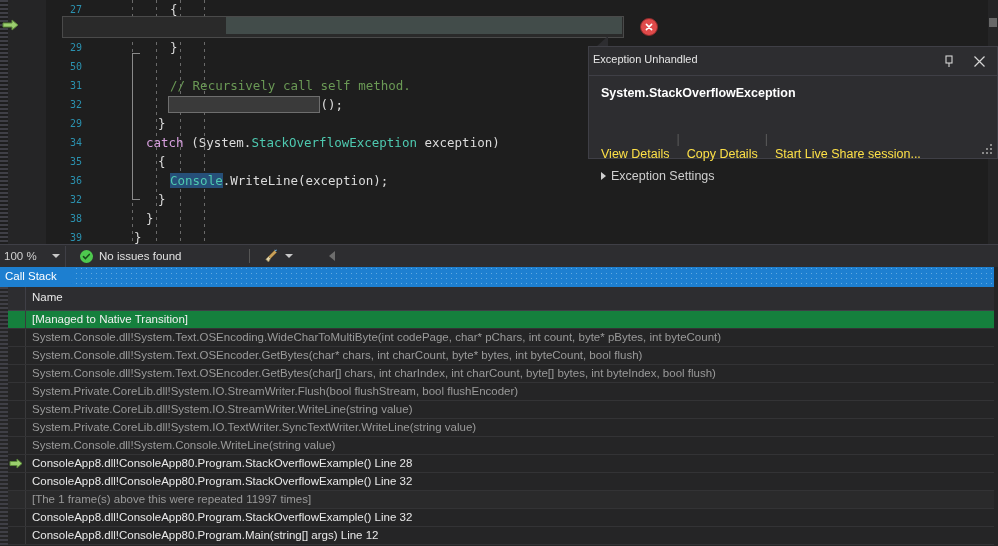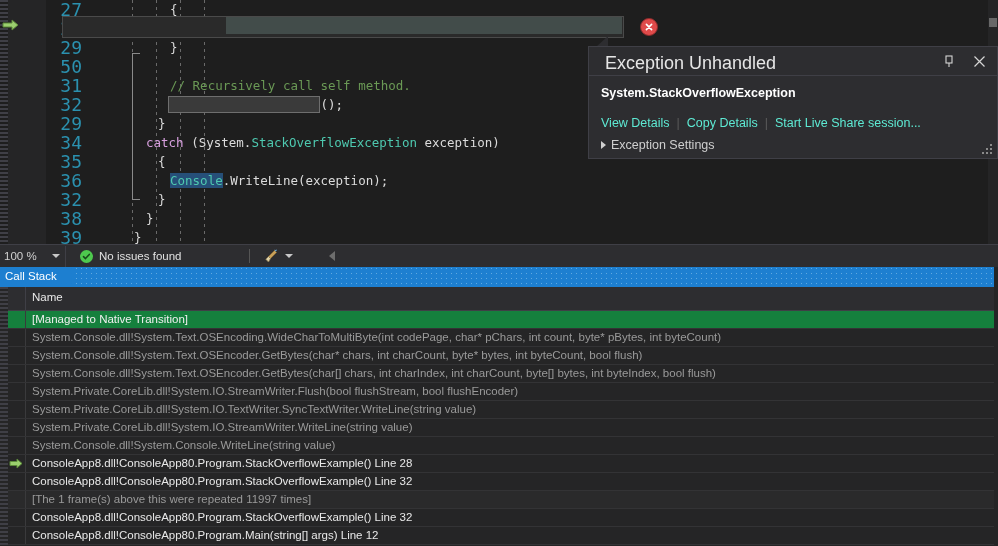--- a/index.html
+++ b/index.html
@@ -13,21 +13,21 @@
   
   .editor{position:absolute;left:0;top:0;width:998px;height:244px;background:#1e1e1e;overflow:hidden;}
   .edge-strip{position:absolute;left:0;top:0;width:8px;height:244px;
     background:repeating-linear-gradient(to bottom,#3f3f46 0 2px,#1e1e1e 2px 4px);}
   .glyph-margin{position:absolute;left:8px;top:0;width:38px;height:244px;background:#252526;}
   .code-area{position:absolute;left:46px;top:0;right:0;height:244px;}
 
   .cline{position:relative;height:19px;line-height:19px;
     font-family:"DejaVu Sans Mono","Liberation Mono",monospace;font-size:12.5px;white-space:pre;}
   .lnum{position:absolute;left:0;width:36px;text-align:right;color:#2b91af;
-    font-family:"DejaVu Sans Mono","Liberation Mono",monospace;font-size:18px;}
+    font-family:"DejaVu Sans Mono","Liberation Mono",monospace;font-size:10px;}
   .ctext{position:absolute;left:52px;top:0;}
 
   
   .guides{position:absolute;left:46px;top:0;width:952px;height:244px;pointer-events:none;}
   .guide{position:absolute;top:0;width:1px;height:244px;
     background:repeating-linear-gradient(to bottom,#6a6a6a 0 3px,transparent 3px 7px);}
 
   
   .collapse{position:absolute;left:86px;top:0;width:10px;height:244px;pointer-events:none;}
   .cb{position:absolute;left:0;width:7px;border-left:1px solid #8a8a8a;}
@@ -54,27 +54,27 @@
 
   .vscroll{position:absolute;right:0;top:0;width:10px;height:244px;background:#252526;}
   .vthumb{position:absolute;right:1px;top:18px;width:8px;height:9px;background:#686868;}
 
   
   .exc{position:absolute;left:588px;top:46px;width:410px;height:113px;background:#2d2d30;
     border:1px solid #3f3f46;box-sizing:border-box;}
   .exc-tail{position:absolute;left:596px;top:36px;width:0;height:0;
     border-left:12px solid transparent;border-bottom:11px solid #2d2d30;}
   .exc-head{position:relative;height:28px;border-bottom:1px solid #3f3f46;}
-  .exc-title{position:absolute;left:16px;top:6px;font-size:18px;color:#e6e6e6;}
+  .exc-title{position:absolute;left:4px;top:6px;font-size:11px;color:#e6e6e6;}
   .exc-btns{position:absolute;right:8px;top:4px;display:flex;gap:10px;align-items:center;}
   .exc-btn{width:20px;height:20px;display:flex;align-items:center;justify-content:center;cursor:pointer;}
   .exc-body{position:relative;padding:10px 12px 0 12px;}
   .exc-type{font-size:12.5px;font-weight:bold;color:#ffffff;margin-bottom:16px;}
   .exc-links{display:flex;align-items:center;font-size:12.5px;color:#3f9cdc;}
-  .exc-links a{color:#5eead4;text-decoration:none;cursor:pointer;}
+  .exc-links a{color:#fde047;text-decoration:none;cursor:pointer;margin-top:31px;}
   .exc-sep{color:#5a5a5a;margin:0 7px;}
   .exc-settings{margin-top:8px;font-size:12.5px;color:#cfcfcf;display:flex;align-items:center;gap:5px;cursor:pointer;}
   .tri{width:0;height:0;border-top:4px solid transparent;border-bottom:4px solid transparent;border-left:5px solid #cfcfcf;}
   .grip{position:absolute;right:4px;bottom:3px;width:12px;height:12px;}
 
   
   .status{position:absolute;left:0;top:244px;width:998px;height:22px;background:#2d2d30;
     border-top:1px solid #3f3f46;display:flex;align-items:center;}
   .zoombox{width:66px;height:21px;display:flex;align-items:center;justify-content:space-between;
     padding:0 5px 0 4px;box-sizing:border-box;border-right:1px solid #3f3f46;font-size:11.5px;color:#d0d0d0;cursor:pointer;}
@@ -263,25 +263,25 @@
           <div class="cs-row dim">
             <div class="gut"></div>
             <div class="txt">System.Console.dll!System.Text.OSEncoder.GetBytes(char[] chars, int charIndex, int charCount, byte[] bytes, int byteIndex, bool flush)</div>
           </div>
           <div class="cs-row dim">
             <div class="gut"></div>
             <div class="txt">System.Private.CoreLib.dll!System.IO.StreamWriter.Flush(bool flushStream, bool flushEncoder)</div>
           </div>
           <div class="cs-row dim">
             <div class="gut"></div>
+            <div class="txt">System.Private.CoreLib.dll!System.IO.StreamWriter.WriteLine(string value)</div>
+          </div>
+          <div class="cs-row dim">
+            <div class="gut"></div>
             <div class="txt">System.Private.CoreLib.dll!System.IO.TextWriter.SyncTextWriter.WriteLine(string value)</div>
-          </div>
-          <div class="cs-row dim">
-            <div class="gut"></div>
-            <div class="txt">System.Private.CoreLib.dll!System.IO.StreamWriter.WriteLine(string value)</div>
           </div>
           <div class="cs-row dim">
             <div class="gut"></div>
             <div class="txt">System.Console.dll!System.Console.WriteLine(string value)</div>
           </div>
           <div class="cs-row bright">
             <div class="gut">
               <svg class="yarrow" viewBox="0 0 15 13">
                 <path d="M1 4.5 H8 V2 L13 6.5 L8 11 V8.5 H1 Z" fill="#9bcf6e" stroke="#5c8a3a" stroke-width="1"></path>
               </svg>

